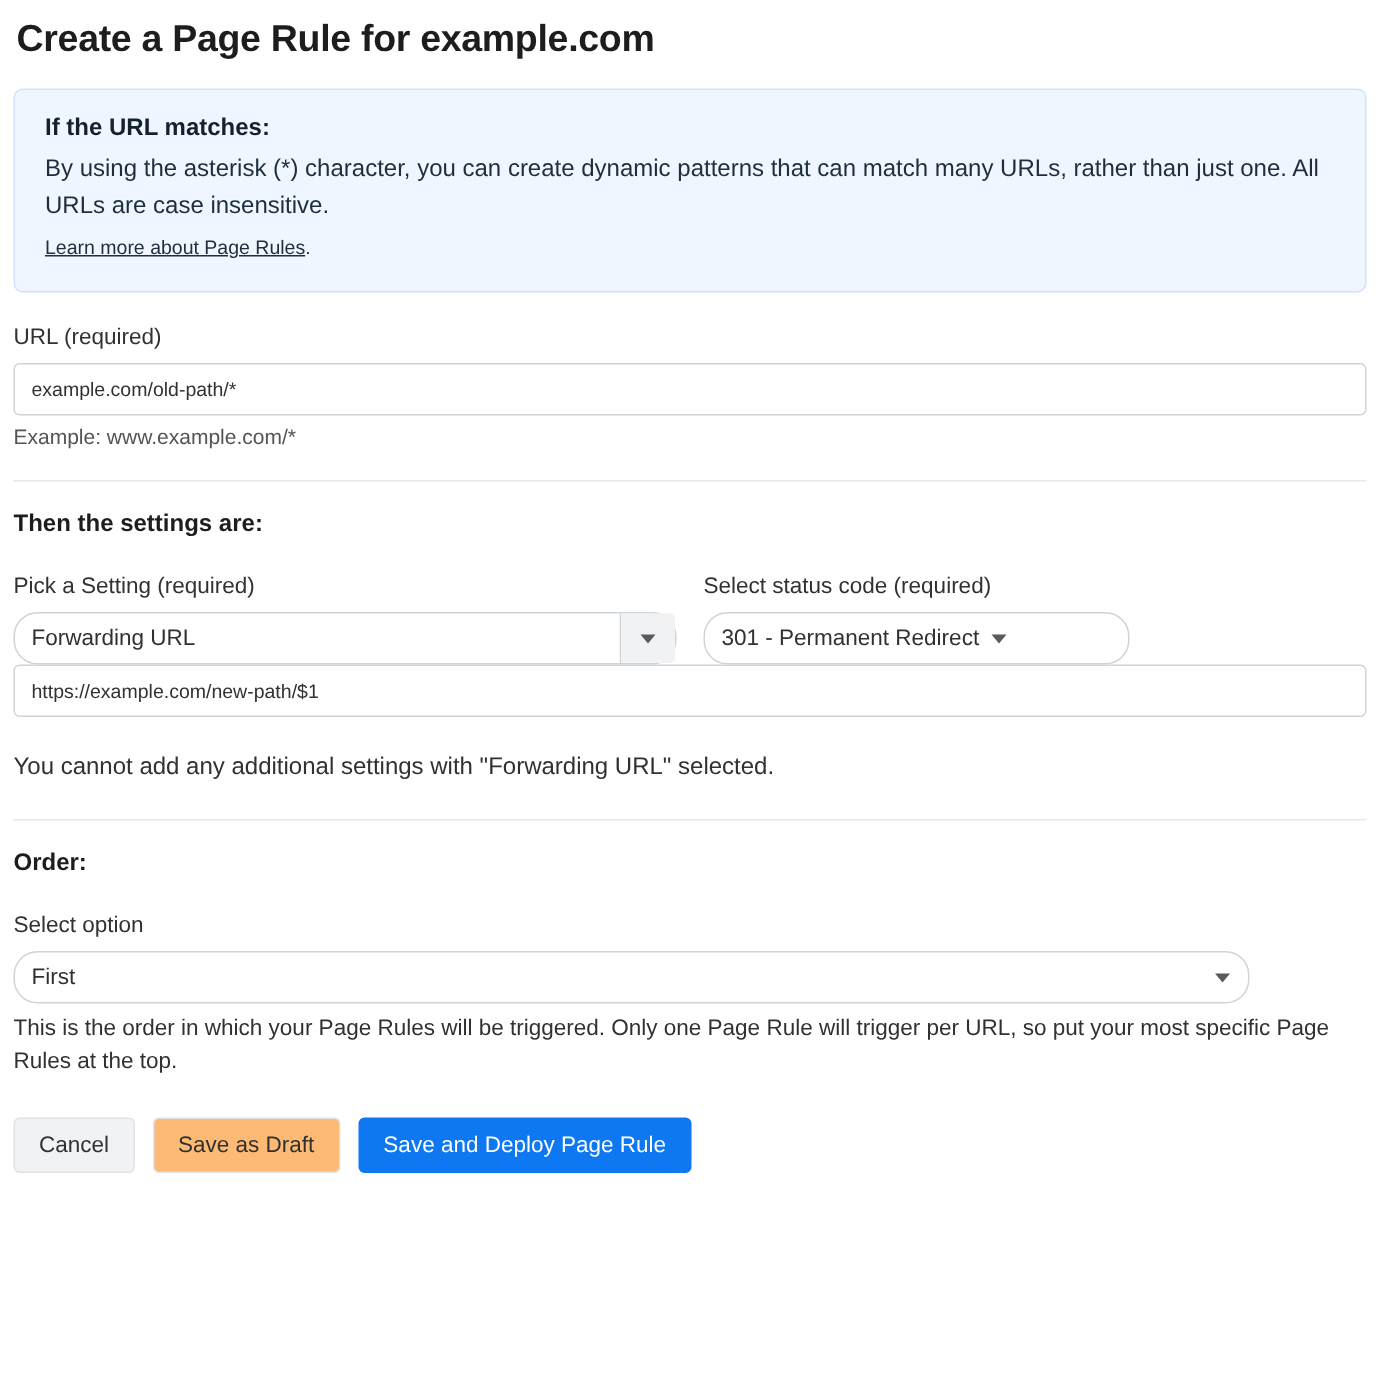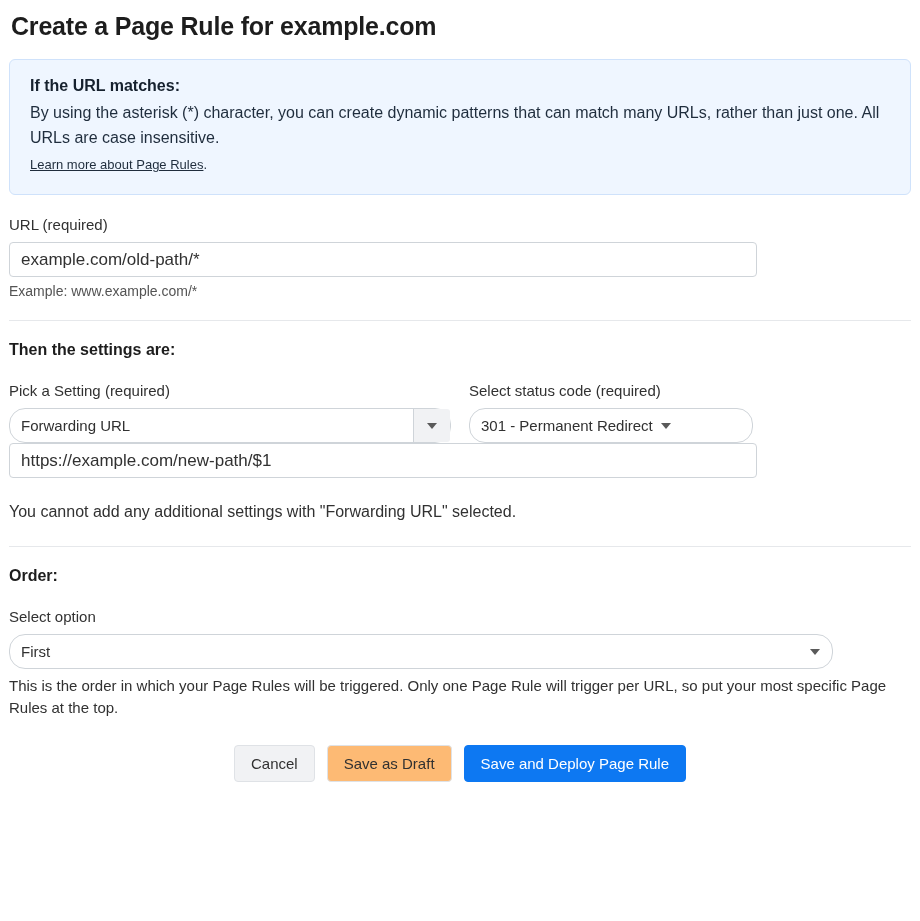--- a/index.html
+++ b/index.html
@@ -60,26 +60,26 @@
   }
   .field-label {
     font-size: 15px;
     color: #313131;
     margin-top: 20px;
     margin-bottom: 7px;
     line-height: 20px;
   }
   .text-input {
     display: block;
-    width: 748px;
+    width: 902px;
     height: 35px;
     border: 1px solid #cfd4d9;
     border-radius: 4px;
     padding: 0 11px;
-    font-size: 17px;
+    font-size: 13px;
     font-family: "Liberation Sans", sans-serif;
     color: #313131;
     background: #fff;
     outline: none;
   }
   .hint {
     font-size: 14px;
     color: #545454;
     margin-top: 5px;
     line-height: 19px;
@@ -166,21 +166,20 @@
     color: #313131;
     margin-top: 6px;
     line-height: 22px;
     width: 880px;
   }
   .button-row {
     display: flex;
     gap: 12px;
     margin-top: 26px;
     align-items: center;
-    justify-content: center;
   }
   .btn {
     font-family: "Liberation Sans", sans-serif;
     font-size: 15px;
     height: 37px;
     border-radius: 4px;
     border: 1px solid transparent;
     cursor: pointer;
     display: inline-flex;
     align-items: center;

